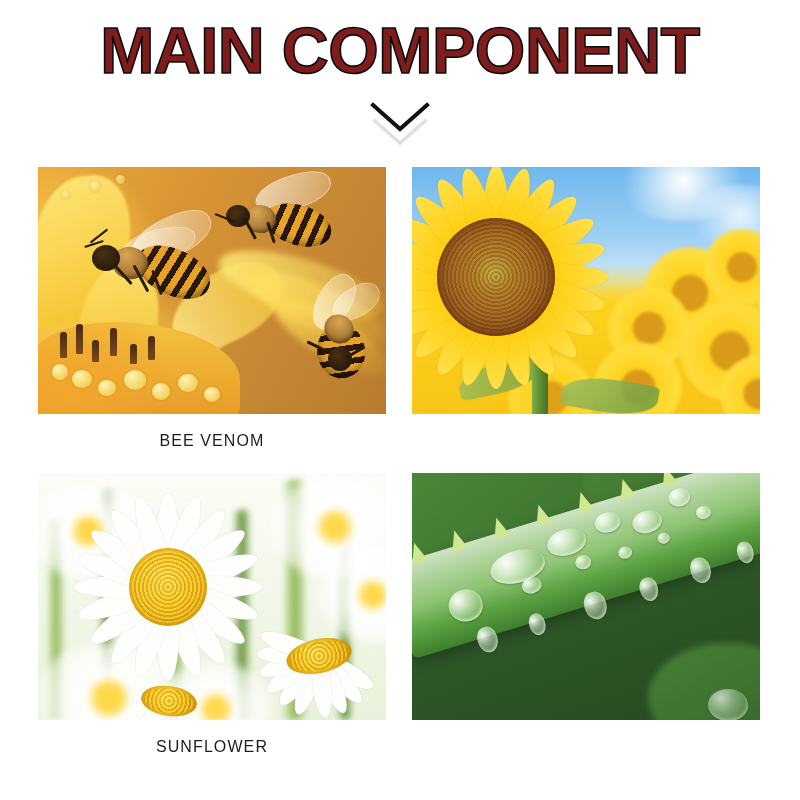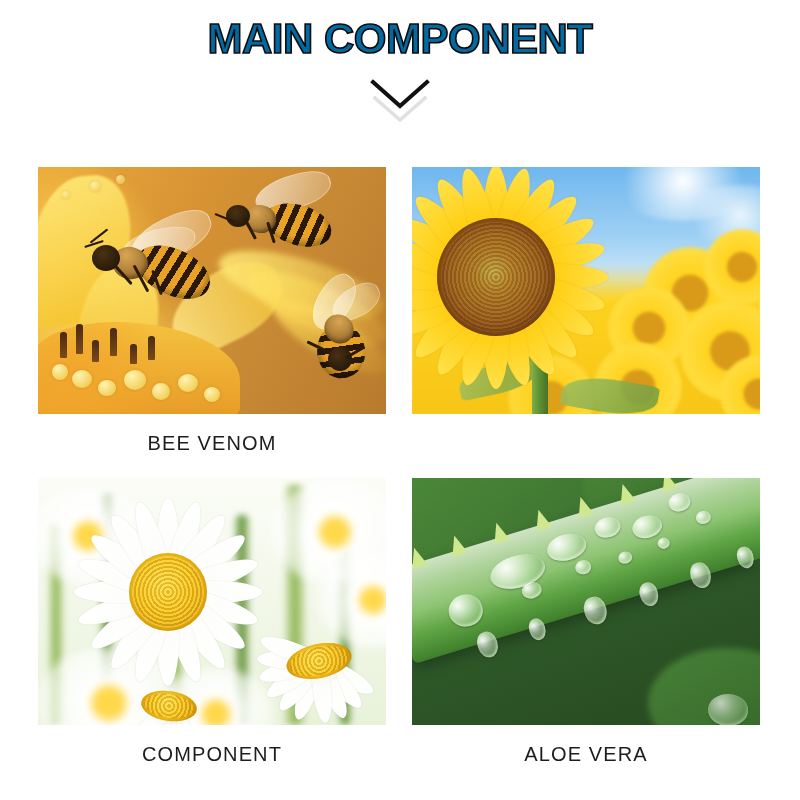--- a/index.html
+++ b/index.html
@@ -9,23 +9,23 @@
     font-family:"Liberation Sans", sans-serif;
     overflow:hidden;
   }
   .page { position:relative; width:800px; height:800px; background:#fff; }
 
   
   .header { width:100%; text-align:center; padding-top:18px; }
   .page-title {
     font-family:"Liberation Sans", sans-serif;
     font-weight:bold;
-    font-size:42px;
+    font-size:65px;
     letter-spacing:-0.5px;
-    color:#0369a1;
+    color:#7f1d1d;
     line-height:1.0;
     -webkit-text-stroke:1.6px #0b0b0b;
     white-space:nowrap;
   }
 
   .chevron-wrap {
     width:100%;
     display:flex;
     justify-content:center;
     margin-top:16px;
@@ -47,21 +47,21 @@
   .card { width:348px; }
   .thumb {
     width:348px; height:247px;
     position:relative;
     overflow:hidden;
     background:#eee;
   }
   .card-label {
     width:348px;
     text-align:center;
-    font-size:20px;
+    font-size:16px;
     letter-spacing:1.1px;
     color:#1d1d1d;
     padding-top:18px;
     padding-bottom:6px;
     font-weight:400;
     white-space:nowrap;
   }
 
   
   .bee-bg {
@@ -464,21 +464,21 @@
           <div class="cm-petals">
             <div class="cm-petal" style="width:18px;height:56px;margin-left:-9px;margin-top:-56px;transform:rotate(150deg);"></div>
             <div class="cm-petal" style="width:18px;height:56px;margin-left:-9px;margin-top:-56px;transform:rotate(168deg);"></div>
             <div class="cm-petal" style="width:18px;height:56px;margin-left:-9px;margin-top:-56px;transform:rotate(186deg);"></div>
             <div class="cm-petal" style="width:18px;height:56px;margin-left:-9px;margin-top:-56px;transform:rotate(204deg);"></div>
             <div class="cm-petal" style="width:18px;height:56px;margin-left:-9px;margin-top:-56px;transform:rotate(222deg);"></div>
           </div>
           <div class="cm-center" style="width:56px;height:30px;margin-left:-28px;margin-top:-15px;transform:rotate(8deg);"></div>
         </div>
       </div>
-      <div class="card-label">COMPONENT</div>
+      <div class="card-label">SUNFLOWER</div>
     </div>
 
     <div class="card">
       <div class="thumb">
         <div class="al-bg"></div>
 
         <div class="al-backleaf" style="left:-20px; top:-30px; width:260px; height:160px; border-radius:0 60% 40% 0; transform:rotate(-8deg);"></div>
         <div class="al-backleaf" style="left:170px; top:-40px; width:220px; height:120px; border-radius:50% 0 0 60%; transform:rotate(6deg); opacity:.9;"></div>
         <div class="al-backleaf" style="left:236px; top:170px; width:160px; height:110px; border-radius:50%; opacity:.85;"></div>
 
@@ -507,17 +507,16 @@
           <div class="al-drop hang" style="left:66px;  top:86px; width:20px; height:26px;"></div>
           <div class="al-drop hang" style="left:120px; top:88px; width:16px; height:22px;"></div>
           <div class="al-drop hang" style="left:178px; top:84px; width:22px; height:28px;"></div>
           <div class="al-drop hang" style="left:236px; top:86px; width:18px; height:24px;"></div>
           <div class="al-drop hang" style="left:290px; top:82px; width:20px; height:26px;"></div>
           <div class="al-drop hang" style="left:340px; top:80px; width:16px; height:22px;"></div>
         </div>
 
         <div class="al-drop" style="left:296px; top:216px; width:40px; height:32px; opacity:.7;"></div>
       </div>
-      <div class="card-label">ALOE VERA</div>
     </div>
 
   </div>
 </div>
 
 </body></html>

